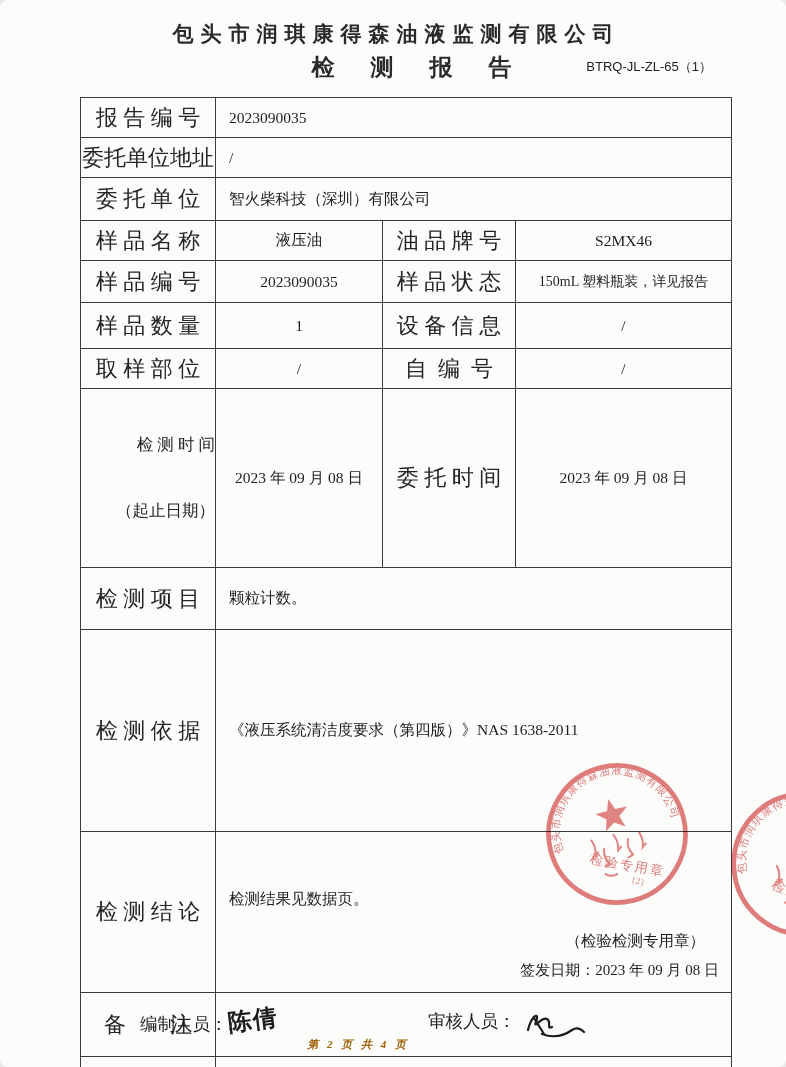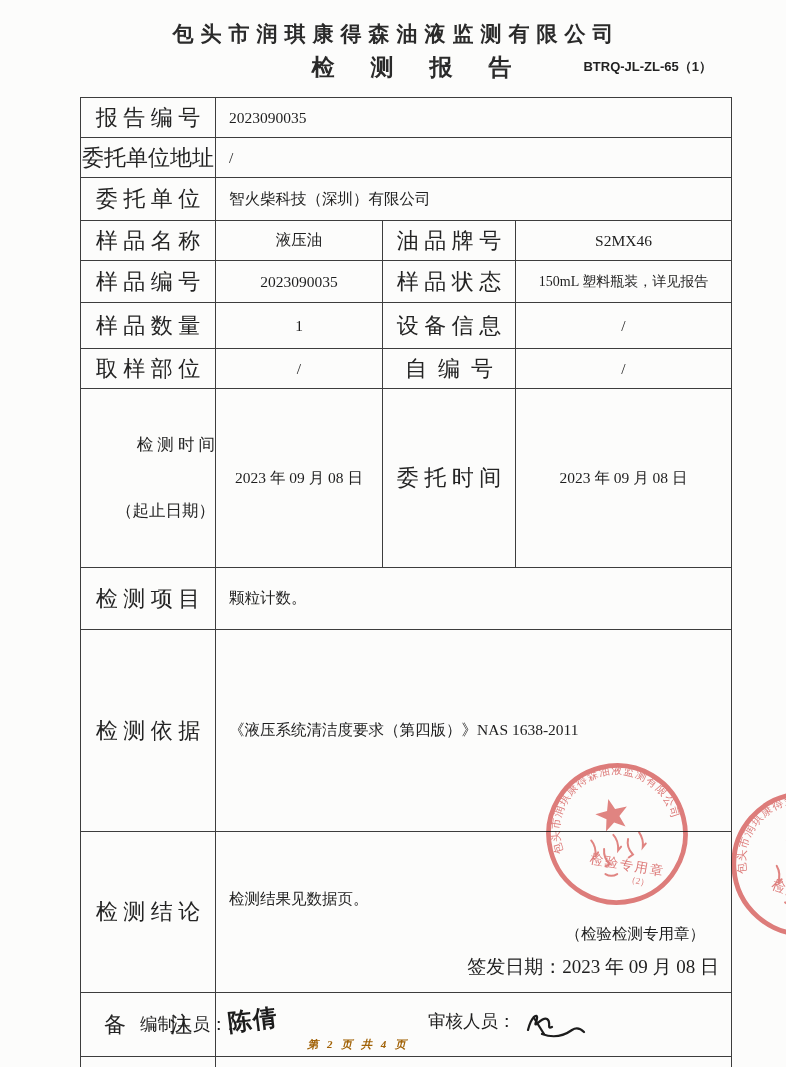--- a/index.html
+++ b/index.html
@@ -1,55 +1,55 @@
 <!DOCTYPE html>
 <html><head>
 <meta charset="utf-8">
 <style>
   * { margin:0; padding:0; box-sizing:border-box; }
   html,body { background:#e8e8e8; }
   .sheet {
     position:relative; width:786px; height:1067px;
     background:#fcfcfb; overflow:hidden;
     font-family:"Liberation Serif","DejaVu Serif",serif;
-    color:#1e1e1e; margin:0 auto;
+    color:#1e1e1e; margin:0 auto;border-radius:8px;
   }
   
   .company {
     position:absolute; top:20px; left:0; right:0;
     text-align:center; font-size:21px; font-weight:600;
     letter-spacing:7px; text-indent:7px; color:#2a2a2a;
   }
   .report-title {
     position:absolute; top:52px; left:0; right:0;
     text-align:center; font-size:23px; font-weight:600;
     letter-spacing:36px; text-indent:36px; color:#2a2a2a;padding-left:37px;
   }
   .doc-code {
     position:absolute; top:58px; right:74px;
     font-family:"Liberation Sans","DejaVu Sans",sans-serif;
-    font-weight:bold; font-size:13px; color:#222;
+    font-weight:normal; font-size:13px; color:#222;
   }
   
   table.report-table {
     position:absolute; left:80px; top:97px;
     width:651px; table-layout:fixed; border-collapse:collapse;
   }
   .report-table td { border:1px solid #3d3d3d; vertical-align:middle; overflow:hidden; }
   .lbl  { font-size:22px; text-align:center; white-space:pre; color:#242424; }
   .lbl2 { font-size:16.5px; text-align:right; white-space:pre; line-height:1.35; color:#242424; }
   .val  { font-size:15.5px; }
   .val.left   { padding-left:13px; }
   .val.center { text-align:center; }
   .val.small  { font-size:14px; }
   
   .concl { height:159px; display:flex; flex-direction:column; padding:4px 10px 0 13px; font-size:15.5px; }
   .concl-value { margin-top:52px; }
   .concl-seal  { margin-top:auto; align-self:flex-end; margin-right:16px; font-size:15.5px;margin-left:40px; }
-  .concl-date  { margin:9px 2px 12px 0; align-self:flex-end; font-size:19px; }
+  .concl-date  { margin:9px 2px 12px 0; align-self:flex-end; font-size:15px; }
   
   .prepared { position:absolute; left:140px; top:1006px; font-size:17.5px; }
   .reviewed { position:absolute; left:428px; top:1006px; font-size:17.5px; }
   .handwrite {
     display:inline-block; font-size:24px; font-weight:700;
     transform:rotate(-7deg) translateY(-2px); letter-spacing:1px; color:#1c1c1c;
   }
   .sig-svg { vertical-align:middle; margin-left:2px; }
   .page-info {
     position:absolute; left:0; right:70px; top:1037px;

